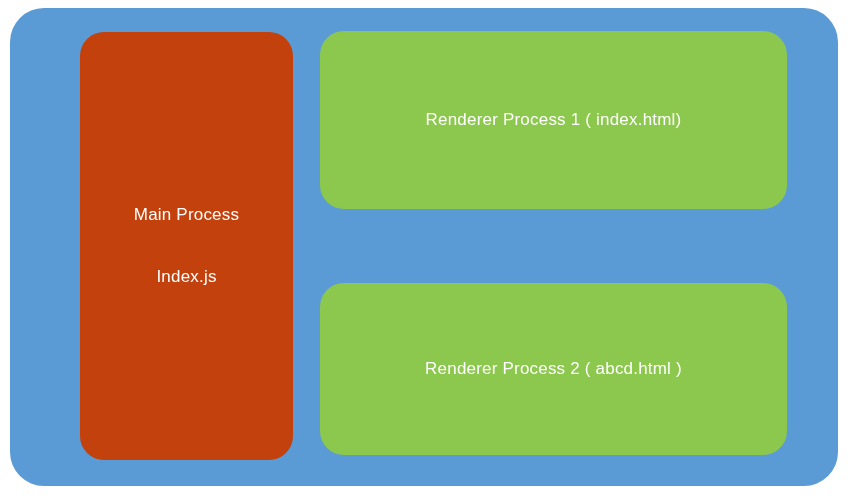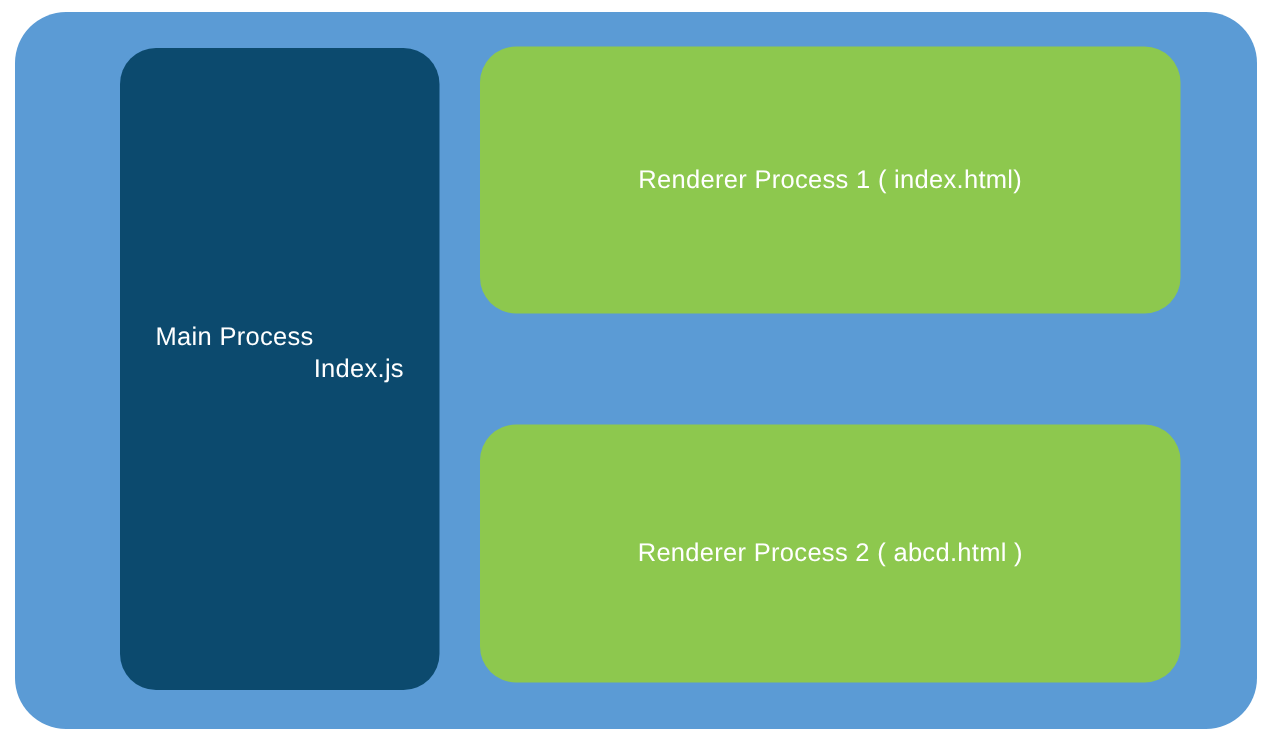--- a/index.html
+++ b/index.html
@@ -29,25 +29,25 @@
     border-radius: 34px;
     box-sizing: border-box;
   }
   
   #main-process-box {
     position: absolute;
     left: 70px;          
     top: 24px;           
     width: 213px;
     height: 428px;
-    background: #0c4a6e;
+    background: #c2410c;
     border-radius: 24px;
     box-sizing: border-box;
     display: flex;
-    flex-direction: row;
+    flex-direction: column;
     align-items: center;
     justify-content: center;
   }
   #main-process-box .label-line {
     color: #ffffff;
     font-size: 17px;
     line-height: 1.2;
     letter-spacing: 0.2px;
     text-align: center;
     white-space: nowrap;

